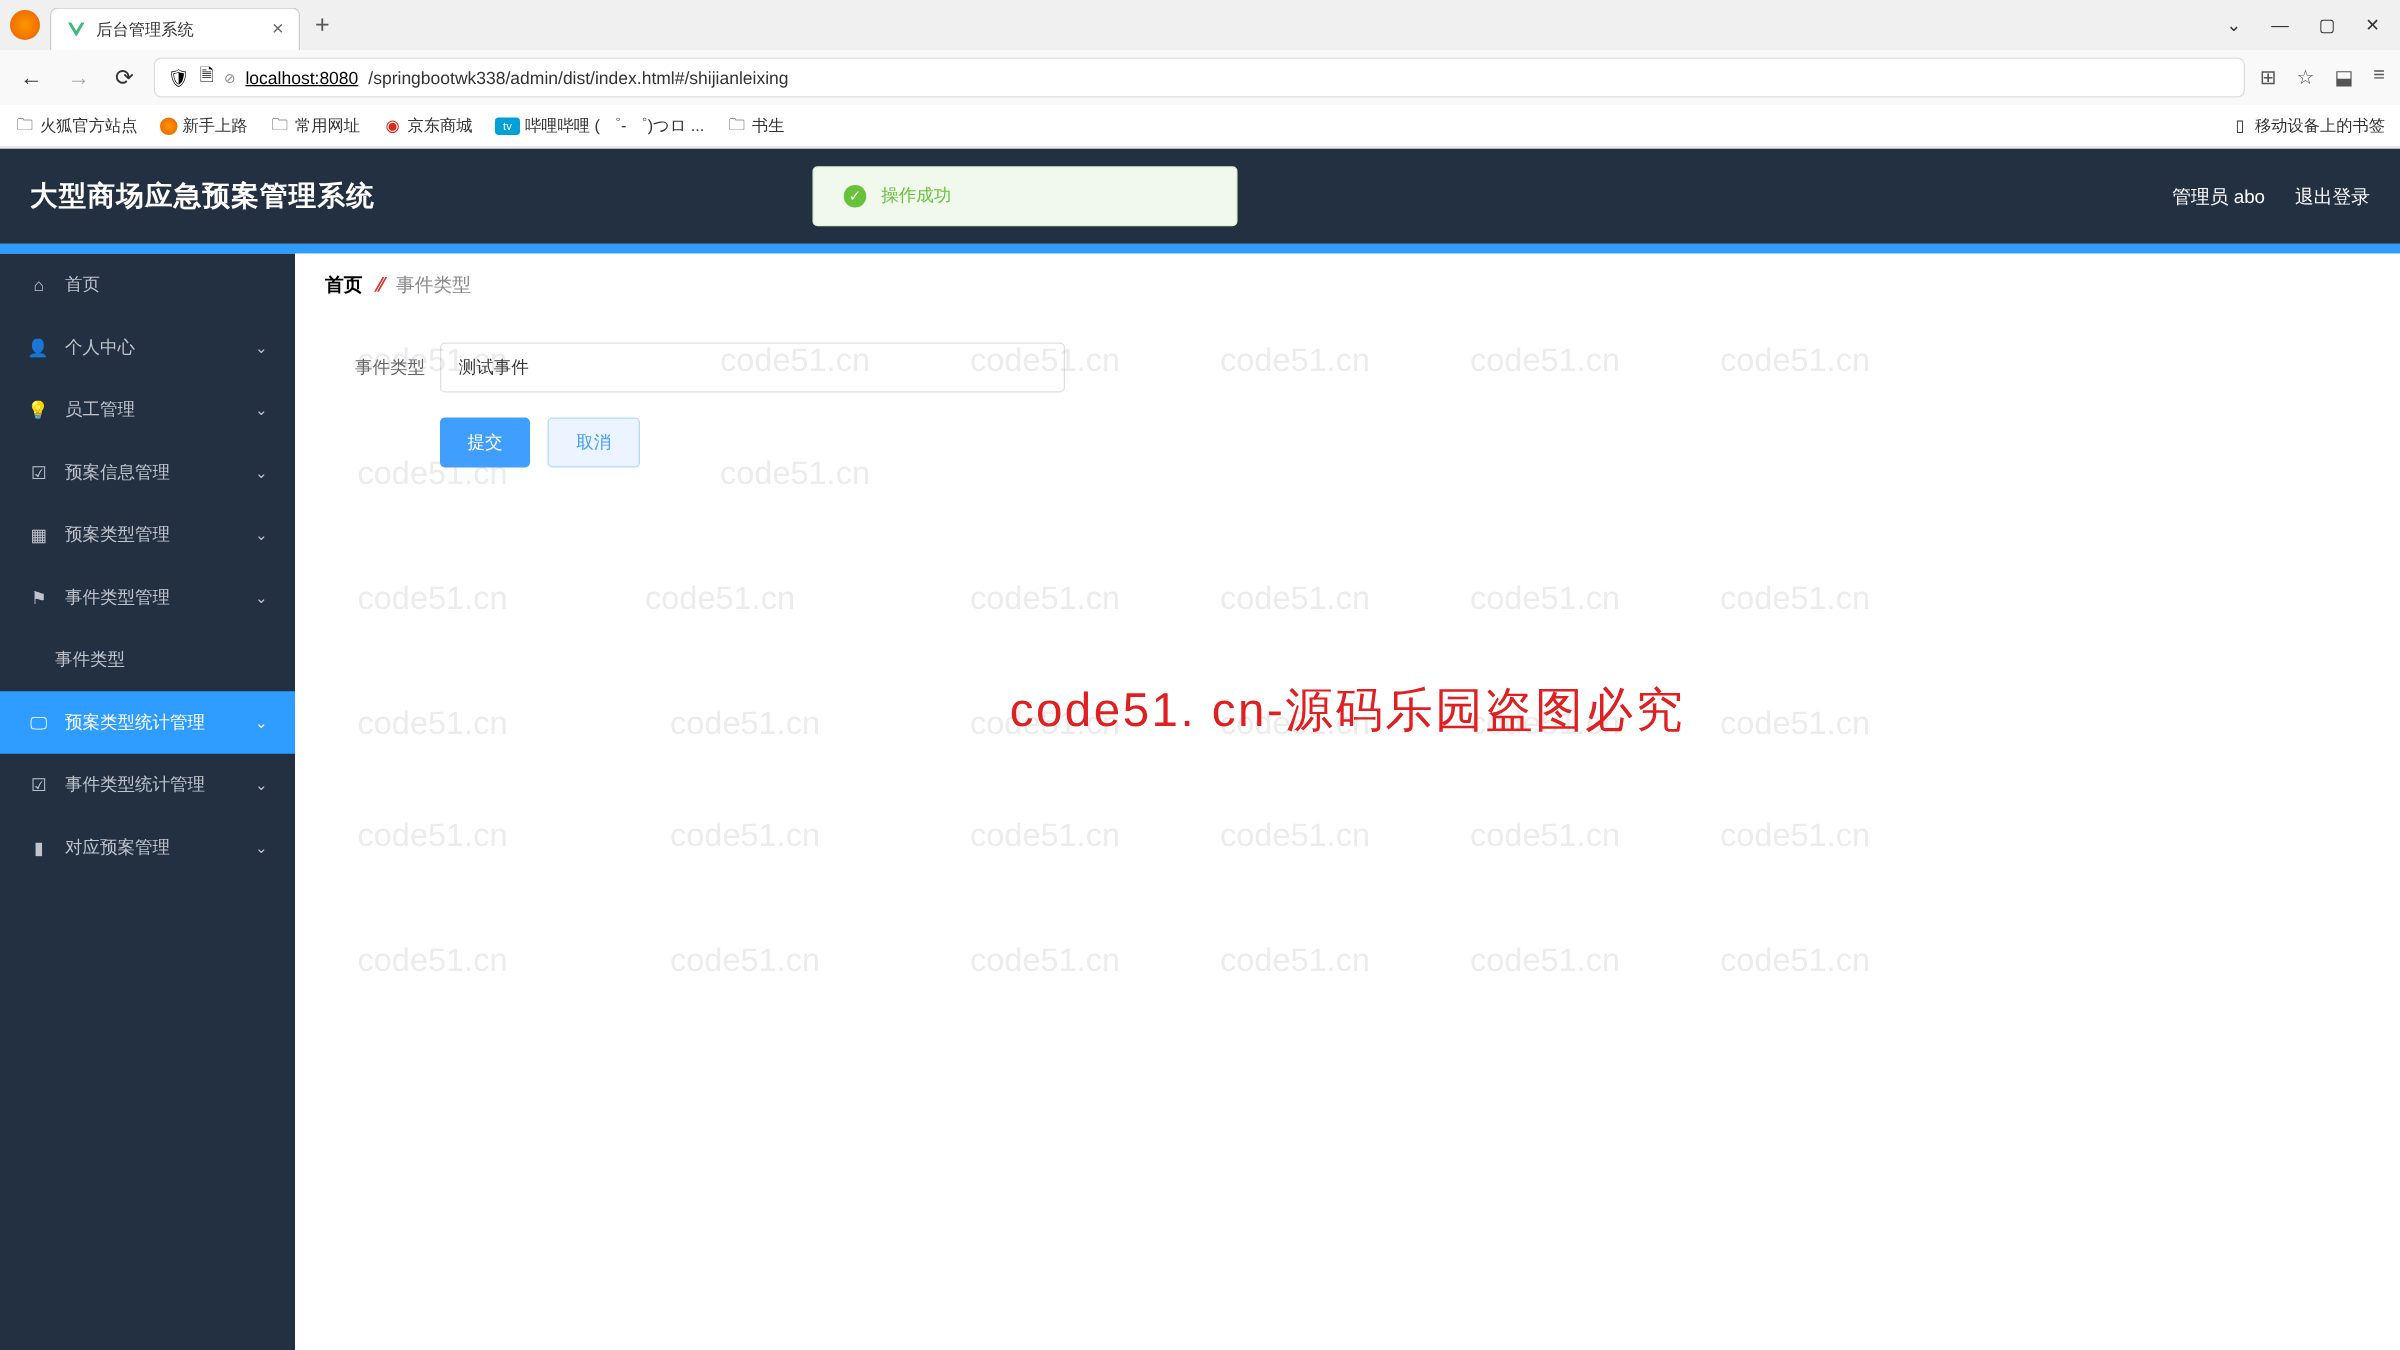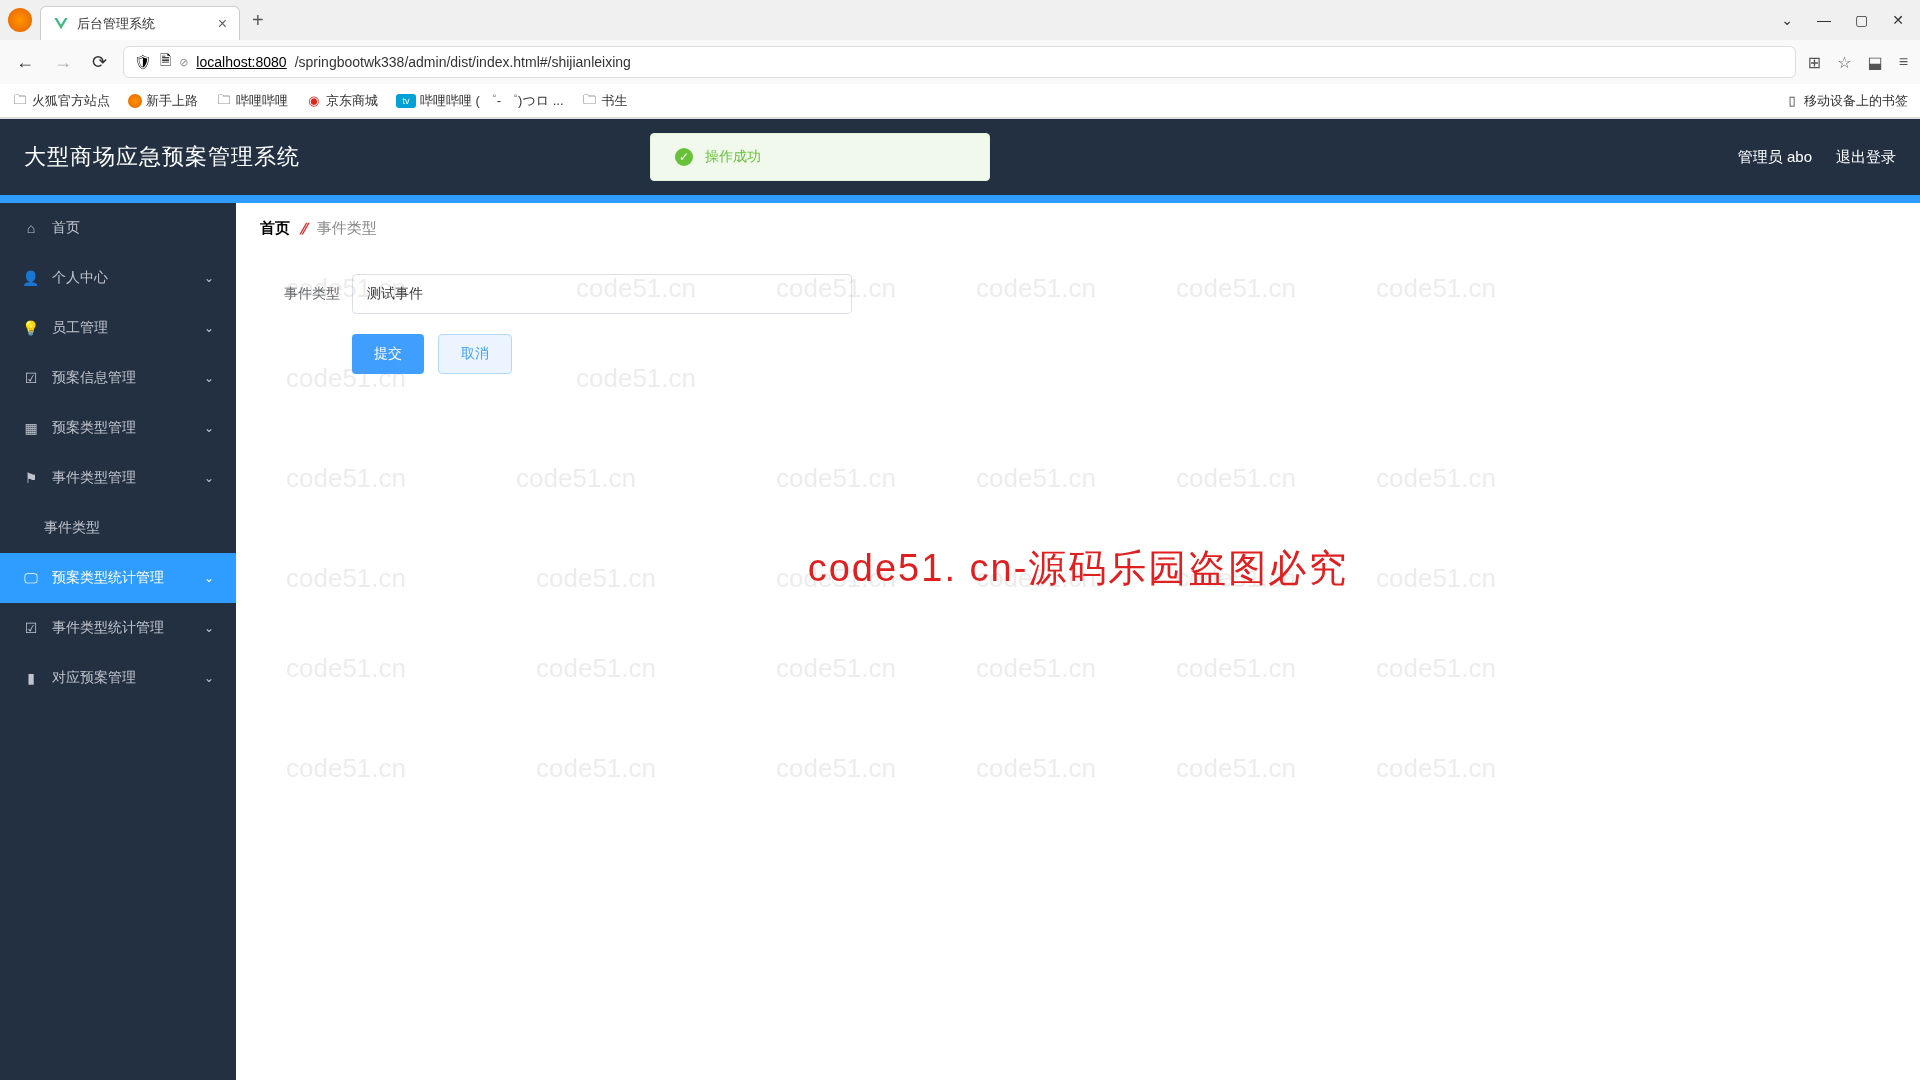--- a/index.html
+++ b/index.html
@@ -24,21 +24,21 @@
 .url-path { color: #333; text-align: center; }
 .addr-right { display: flex; gap: 16px; color: #555; }
 
 .bookmarks { display: flex; align-items: center; height: 34px; padding: 0 12px; gap: 18px; background: #fff; border-bottom: 1px solid #e0e0e0; font-size: 13px; }
 .bm-item { display: flex; align-items: center; gap: 4px; color: #333; cursor: pointer; }
 .bm-icon { width: 16px; height: 16px; display: inline-flex; align-items: center; justify-content: center; }
 .bm-right { margin-left: auto; }
 
 
 .app-header { height: 76px; background: #233042; display: flex; align-items: center; padding: 0 24px; color: #fff; position: relative; }
-.app-title { font-size: 22px; font-weight: 400; letter-spacing: 1px; }
+.app-title { font-size: 22px; font-weight: 700; letter-spacing: 1px; }
 .toast { position: absolute; left: 50%; transform: translateX(calc(-50% - 140px)); background: #f0f9eb; border: 1px solid #e1f3d8; border-radius: 4px; padding: 14px 24px; display: flex; align-items: center; gap: 12px; min-width: 340px; }
 .toast-icon { width: 18px; height: 18px; border-radius: 50%; background: #67c23a; color: #fff; display: flex; align-items: center; justify-content: center; font-size: 12px; }
 .toast-text { color: #67c23a; font-size: 14px; }
 .header-right { margin-left: auto; display: flex; gap: 24px; font-size: 15px; align-items: flex-end; }
 .header-right span { cursor: pointer; }
 
 .blue-bar { height: 8px; background: #2e9dff; }
 
 .app-body { display: flex; height: calc(1080px - 40px - 44px - 34px - 76px - 8px); }
 
@@ -117,21 +117,21 @@
     <span class="bm-item">
         <span class="bm-icon">🗀</span>
         <span>火狐官方站点</span>
       </span>
     <span class="bm-item">
         <span class="bm-icon" style="background:radial-gradient(circle,#ff9500,#e66000);border-radius:50%;width:14px;height:14px"></span>
         <span>新手上路</span>
       </span>
     <span class="bm-item">
         <span class="bm-icon">🗀</span>
-        <span>哔哩哔哩</span>
+        <span>常用网址</span>
       </span>
     <span class="bm-item">
         <span class="bm-icon" style="color:#e1251b">◉</span>
         <span>京东商城</span>
       </span>
     <span class="bm-item">
         <span class="bm-icon" style="background:#00a1d6;color:#fff;border-radius:3px;font-size:9px;width:20px;height:14px">tv</span>
         <span>哔哩哔哩 (  ゜- ゜)つロ ...</span>
       </span>
     <span class="bm-item">

